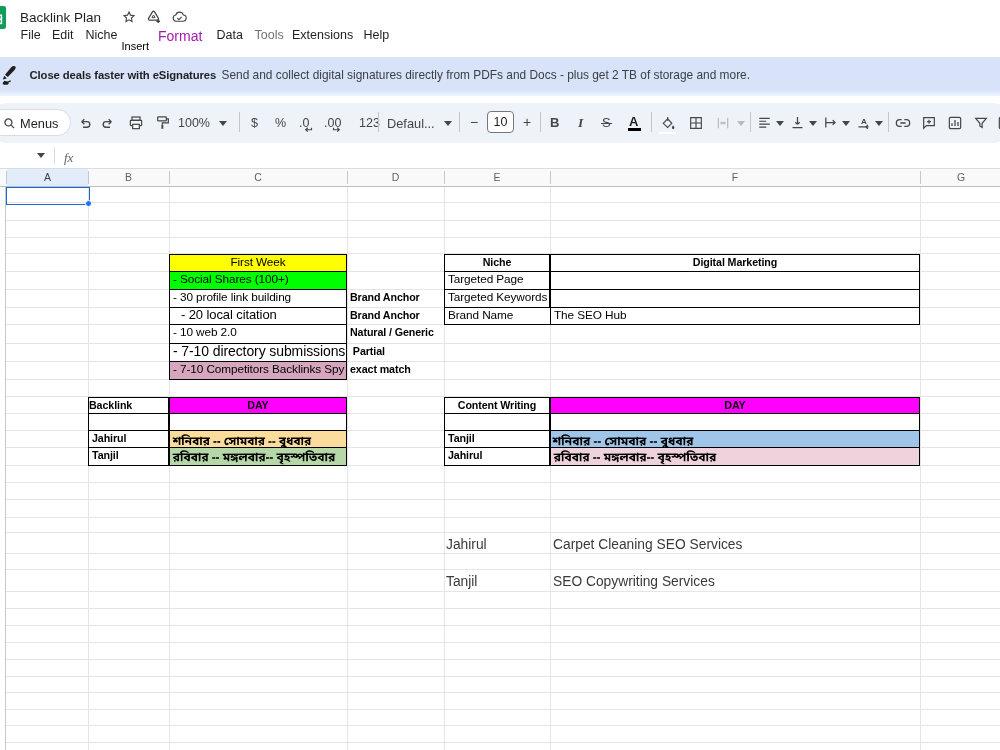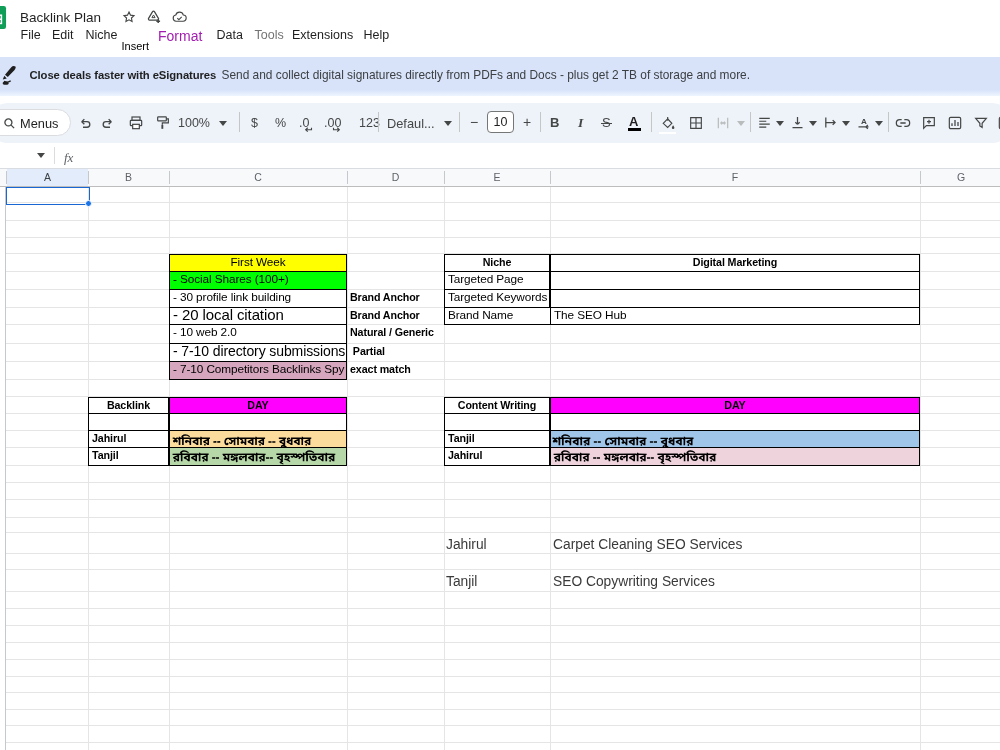--- a/index.html
+++ b/index.html
@@ -209,38 +209,38 @@
 <div class="abs" style="left:169px;top:186.5px;width:1px;height:563.5px;background:#e5e5e5"></div>
 <div class="abs" style="left:347px;top:186.5px;width:1px;height:563.5px;background:#e5e5e5"></div>
 <div class="abs" style="left:444px;top:186.5px;width:1px;height:563.5px;background:#e5e5e5"></div>
 <div class="abs" style="left:550px;top:186.5px;width:1px;height:563.5px;background:#e5e5e5"></div>
 <div class="abs" style="left:920px;top:186.5px;width:1px;height:563.5px;background:#e5e5e5"></div>
 <div class="abs" style="left:6px;top:186.5px;width:84px;height:18.400000000000006px;border:1.5px solid #1967d2;background:transparent"></div>
 <div class="abs" style="left:84.5px;top:200.4px;width:7px;height:7px;background:#1a73e8;border:1px solid #fff;border-radius:50%"></div>
 <div class="cell" style="left:169px;top:254.4px;width:178px;height:17.599999999999994px;background:#ffff00;border-top:1px solid #000;border-left:1px solid #000;border-bottom:1px solid #000;border-right:1px solid #000;font-size:11.8px;color:#000;line-height:14.599999999999994px;text-align:center;">First Week</div>
 <div class="cell" style="left:169px;top:272.0px;width:178px;height:18.0px;background:#00ff00;border-left:1px solid #000;border-bottom:1px solid #000;border-right:1px solid #000;font-size:11.8px;color:#000;line-height:15.0px;padding-left:3px;">- Social Shares (100+)</div>
 <div class="cell" style="left:169px;top:290.0px;width:178px;height:17.600000000000023px;background:#fff;border-left:1px solid #000;border-bottom:1px solid #000;border-right:1px solid #000;font-size:11.8px;color:#000;line-height:14.600000000000023px;padding-left:3px;">- 30 profile link building</div>
-<div class="cell" style="left:169px;top:307.6px;width:178px;height:17.799999999999955px;background:#fff;border-left:1px solid #000;border-bottom:1px solid #000;border-right:1px solid #000;font-size:15px;color:#000;line-height:14.799999999999955px;padding-left:3px;">- 20 local citation</div>
+<div class="cell" style="left:169px;top:307.6px;width:178px;height:17.799999999999955px;background:#fff;border-left:1px solid #000;border-bottom:1px solid #000;border-right:1px solid #000;font-size:13px;color:#000;line-height:14.799999999999955px;padding-left:11px;">- 20 local citation</div>
 <div class="cell" style="left:169px;top:325.4px;width:178px;height:18.200000000000045px;background:#fff;border-left:1px solid #000;border-bottom:1px solid #000;border-right:1px solid #000;font-size:11.8px;color:#000;line-height:15.200000000000045px;padding-left:3px;">- 10 web 2.0</div>
 <div class="cell" style="left:169px;top:343.6px;width:178px;height:18.19999999999999px;background:#fff;border-left:1px solid #000;border-bottom:1px solid #000;border-right:1px solid #000;font-size:14px;color:#000;line-height:15.199999999999989px;padding-left:3px;">- 7-10 directory submissions</div>
 <div class="cell" style="left:169px;top:361.8px;width:178px;height:18.0px;background:#d5a6bd;border-left:1px solid #000;border-bottom:1px solid #000;border-right:1px solid #000;font-size:11.8px;color:#000;line-height:15.0px;padding-left:3px;">- 7-10 Competitors Backlinks Spy</div>
 <div class="cell b" style="left:350px;top:290.0px;width:110px;height:17.600000000000023px;line-height:14.600000000000023px;font-size:10.7px">Brand Anchor</div>
 <div class="cell b" style="left:350px;top:307.6px;width:110px;height:17.799999999999955px;line-height:14.799999999999955px;font-size:10.7px">Brand Anchor</div>
 <div class="cell b" style="left:350px;top:325.4px;width:110px;height:18.200000000000045px;line-height:15.200000000000045px;font-size:10.7px">Natural / Generic</div>
 <div class="cell b" style="left:350px;top:343.6px;width:110px;height:18.19999999999999px;line-height:15.199999999999989px;font-size:10.7px">&nbsp;Partial</div>
 <div class="cell b" style="left:350px;top:361.8px;width:110px;height:18.0px;line-height:15.0px;font-size:10.7px">exact match</div>
 <div class="cell" style="left:444px;top:254.4px;width:106px;height:17.599999999999994px;background:#fff;border-top:1px solid #000;border-left:1px solid #000;border-bottom:1px solid #000;border-right:1px solid #000;font-size:10.7px;color:#000;line-height:14.599999999999994px;text-align:center;font-weight:bold;">Niche</div>
 <div class="cell" style="left:550px;top:254.4px;width:370px;height:17.599999999999994px;background:#fff;border-top:1px solid #000;border-left:1px solid #000;border-bottom:1px solid #000;border-right:1px solid #000;font-size:10.7px;color:#000;line-height:14.599999999999994px;text-align:center;font-weight:bold;">Digital Marketing</div>
 <div class="cell" style="left:444px;top:272.0px;width:106px;height:18.0px;background:#fff;border-left:1px solid #000;border-bottom:1px solid #000;border-right:1px solid #000;font-size:11.8px;color:#000;line-height:15.0px;padding-left:3px;">Targeted Page</div>
 <div class="cell" style="left:550px;top:272.0px;width:370px;height:18.0px;background:#fff;border-left:1px solid #000;border-bottom:1px solid #000;border-right:1px solid #000;font-size:11.8px;color:#000;line-height:15.0px;padding-left:3px;"></div>
 <div class="cell" style="left:444px;top:290.0px;width:106px;height:17.600000000000023px;background:#fff;border-left:1px solid #000;border-bottom:1px solid #000;border-right:1px solid #000;font-size:11.8px;color:#000;line-height:14.600000000000023px;padding-left:3px;">Targeted Keywords</div>
 <div class="cell" style="left:550px;top:290.0px;width:370px;height:17.600000000000023px;background:#fff;border-left:1px solid #000;border-bottom:1px solid #000;border-right:1px solid #000;font-size:11.8px;color:#000;line-height:14.600000000000023px;padding-left:3px;"></div>
 <div class="cell" style="left:444px;top:307.6px;width:122px;height:17.799999999999955px;background:#fff;border-left:1px solid #000;border-bottom:1px solid #000;border-right:1px solid #000;font-size:11.8px;color:#000;line-height:14.799999999999955px;padding-left:3px;">Brand Name</div>
 <div class="cell" style="left:550px;top:307.6px;width:370px;height:17.799999999999955px;background:#fff;border-left:1px solid #000;border-bottom:1px solid #000;border-right:1px solid #000;font-size:11.8px;color:#000;line-height:14.799999999999955px;padding-left:3px;">The SEO Hub</div>
-<div class="cell" style="left:88px;top:397.0px;width:81px;height:17.399999999999977px;background:#fff;border-top:1px solid #000;border-left:1px solid #000;border-bottom:1px solid #000;border-right:1px solid #000;font-size:10.7px;color:#000;line-height:14.399999999999977px;text-align:center;font-weight:bold;">Backlink</div>
+<div class="cell" style="left:88px;top:397.0px;width:81px;height:17.399999999999977px;background:#fff;border-top:1px solid #000;border-left:1px solid #000;border-bottom:1px solid #000;border-right:1px solid #000;font-size:10.7px;color:#000;line-height:14.399999999999977px;font-weight:bold;">Backlink</div>
 <div class="cell" style="left:169px;top:397.0px;width:178px;height:17.399999999999977px;background:#ff00ff;border-top:1px solid #000;border-left:1px solid #000;border-bottom:1px solid #000;border-right:1px solid #000;font-size:10.7px;color:#000;line-height:14.399999999999977px;text-align:center;font-weight:bold;">DAY</div>
 <div class="cell" style="left:88px;top:414.4px;width:81px;height:17.0px;background:#fff;border-left:1px solid #000;border-bottom:1px solid #000;border-right:1px solid #000;font-size:11.8px;color:#000;line-height:14.0px;padding-left:3px;"></div>
 <div class="cell" style="left:169px;top:414.4px;width:178px;height:17.0px;background:#fff;border-left:1px solid #000;border-bottom:1px solid #000;border-right:1px solid #000;font-size:11.8px;color:#000;line-height:14.0px;padding-left:3px;"></div>
 <div class="cell" style="left:88px;top:431.4px;width:81px;height:17.0px;background:#fff;border-left:1px solid #000;border-bottom:1px solid #000;border-right:1px solid #000;font-size:10.7px;color:#000;line-height:14.0px;padding-left:3px;font-weight:bold;">Jahirul</div>
 <div class="cell" style="left:169px;top:431.4px;width:178px;height:17.0px;background:#fcdc9c;border-left:1px solid #000;border-bottom:1px solid #000;border-right:1px solid #000;font-size:11.8px;color:#000;line-height:14.0px;padding-left:3px;"></div>
 <div class="cell" style="left:88px;top:448.4px;width:81px;height:17.400000000000034px;background:#fff;border-left:1px solid #000;border-bottom:1px solid #000;border-right:1px solid #000;font-size:10.7px;color:#000;line-height:14.400000000000034px;padding-left:3px;font-weight:bold;">Tanjil</div>
 <div class="cell" style="left:169px;top:448.4px;width:178px;height:17.400000000000034px;background:#b6d7a8;border-left:1px solid #000;border-bottom:1px solid #000;border-right:1px solid #000;font-size:11.8px;color:#000;line-height:14.400000000000034px;padding-left:3px;"></div>
 <div class="cell" style="left:444px;top:397.0px;width:106px;height:17.399999999999977px;background:#fff;border-top:1px solid #000;border-left:1px solid #000;border-bottom:1px solid #000;border-right:1px solid #000;font-size:10.7px;color:#000;line-height:14.399999999999977px;text-align:center;font-weight:bold;">Content Writing</div>
 <div class="cell" style="left:550px;top:397.0px;width:370px;height:17.399999999999977px;background:#ff00ff;border-top:1px solid #000;border-left:1px solid #000;border-bottom:1px solid #000;border-right:1px solid #000;font-size:10.7px;color:#000;line-height:14.399999999999977px;text-align:center;font-weight:bold;">DAY</div>
 <div class="cell" style="left:444px;top:414.4px;width:106px;height:17.0px;background:#fff;border-left:1px solid #000;border-bottom:1px solid #000;border-right:1px solid #000;font-size:11.8px;color:#000;line-height:14.0px;padding-left:3px;"></div>

